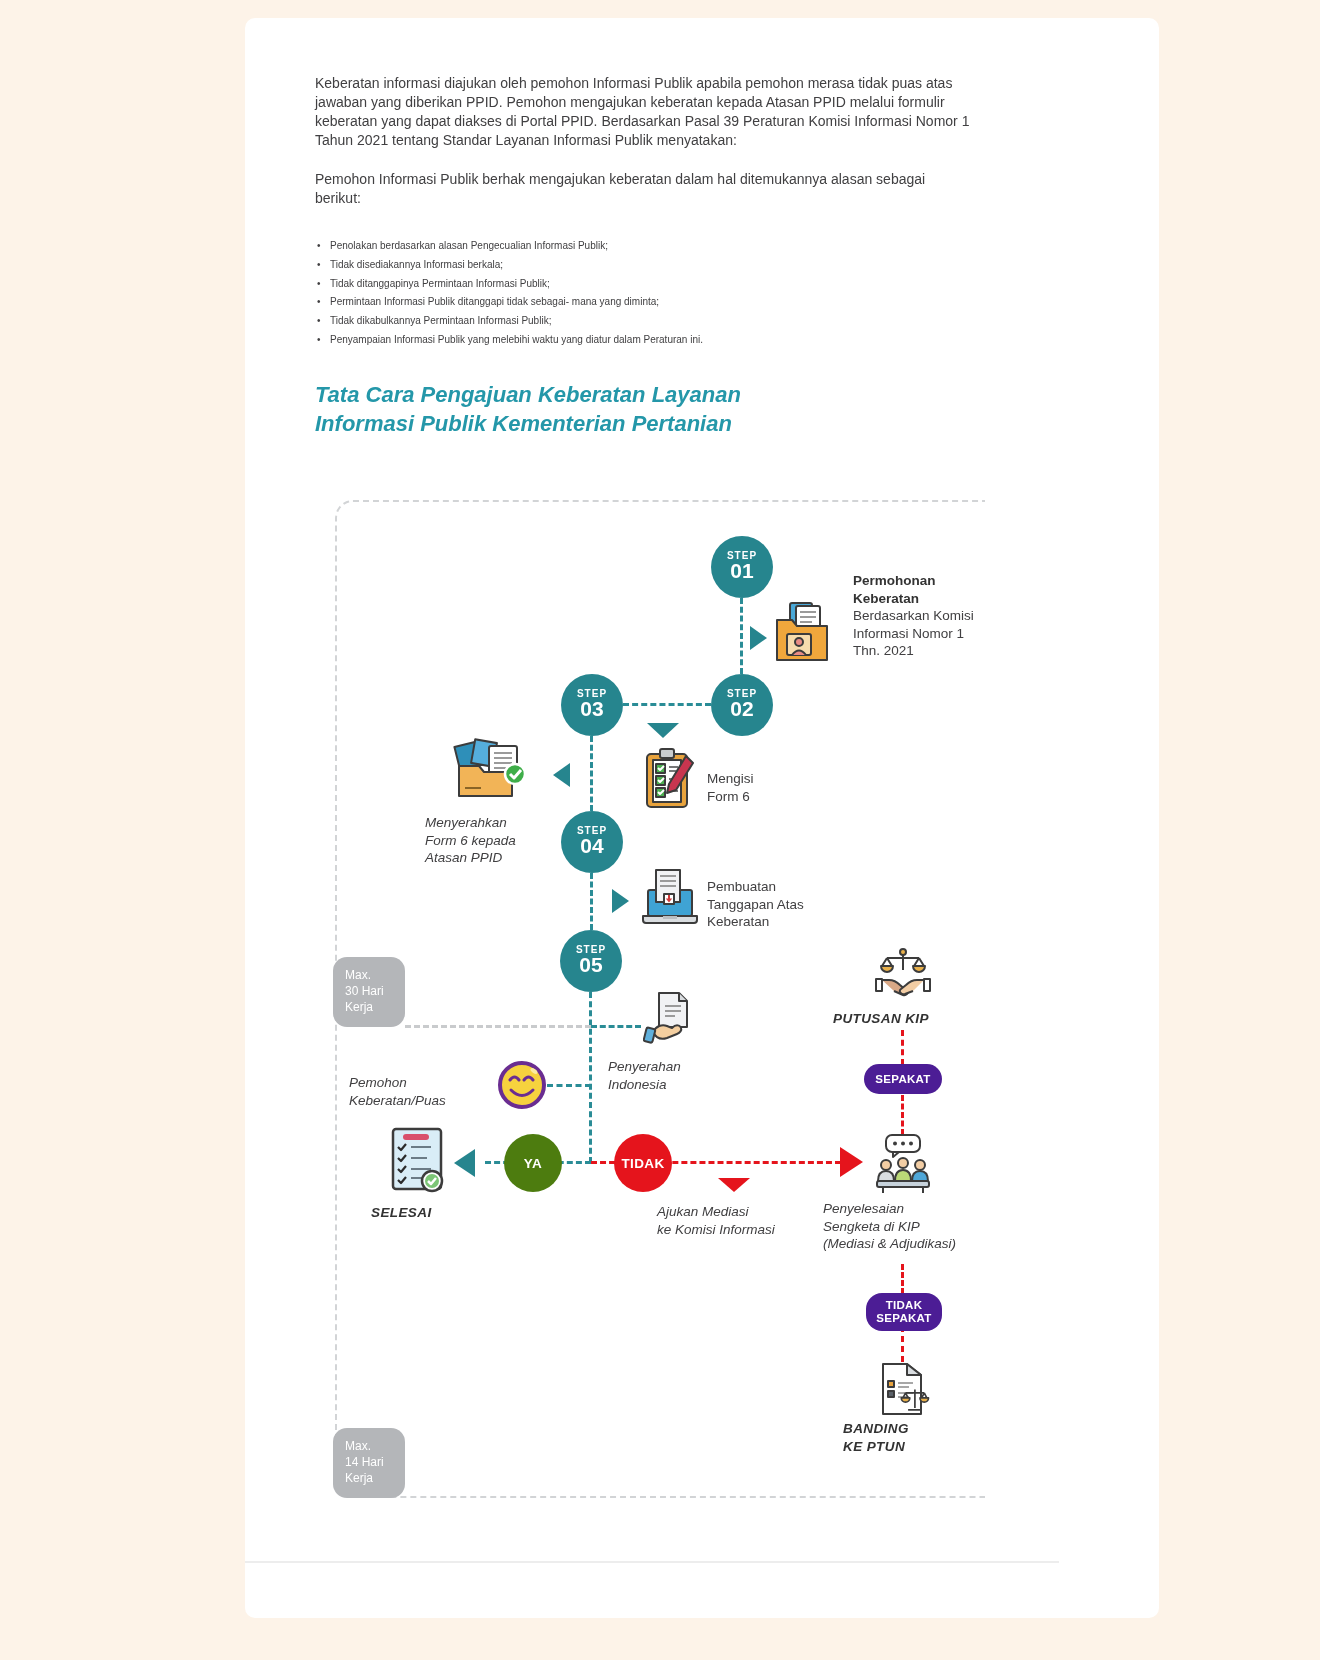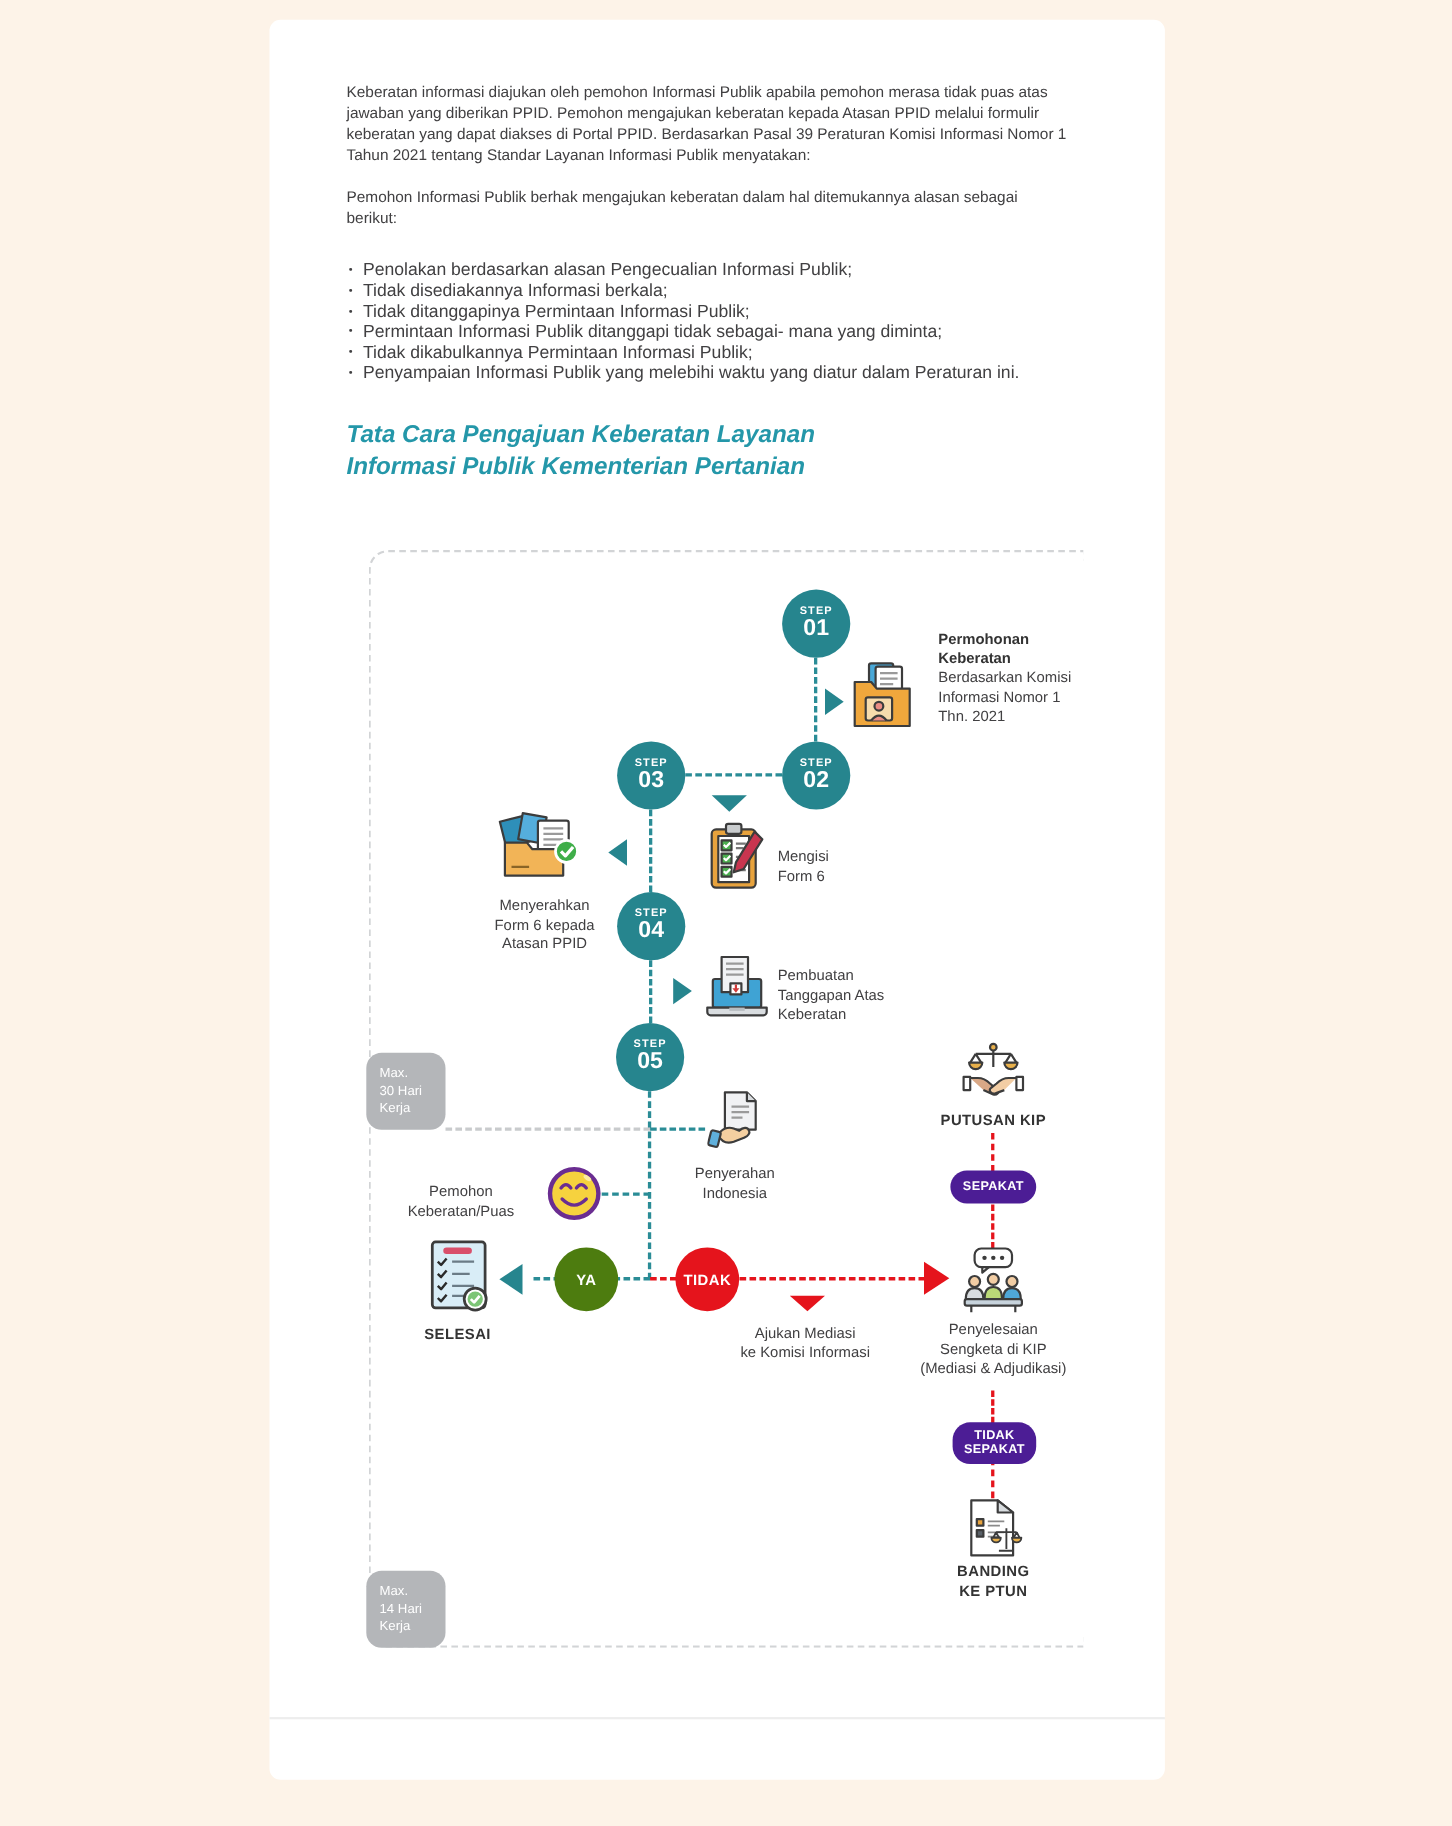--- a/index.html
+++ b/index.html
@@ -3,27 +3,27 @@
 <meta charset="utf-8">
 <style>
   html,body{margin:0;padding:0;}
   body{
     width:1320px;height:1660px;position:relative;
     background:#FDF3E8;
     font-family:"Liberation Sans", sans-serif;
     color:#414042;
   }
   .card{
-    position:absolute;left:245px;top:18px;width:814px;height:1600px;
+    position:absolute;left:245px;top:18px;width:914px;height:1600px;
     background:#ffffff;border-radius:10px;
   }
   .abs{position:absolute;}
   .para{font-size:14px;line-height:19px;color:#414042;margin:0;}
   .reasons{list-style:none;margin:0;padding:0;}
-  .reasons li{font-size:16px;line-height:18.8px;padding-left:15px;position:relative;}
+  .reasons li{font-size:10px;line-height:18.8px;padding-left:15px;position:relative;}
   .reasons li::before{content:"•";position:absolute;left:2px;top:0;font-size:10px;color:#414042;}
   .heading{font-size:22px;line-height:29px;font-weight:bold;color:#2497A9;margin:0;font-style:italic;}
 
   
   .dash-box{
     left:90px;top:482px;width:650px;height:998px;
     border:2px dashed #D2D4D6;border-right:none;
     border-radius:18px 0 0 18px;box-sizing:border-box;
   }
   .gray-badge{
@@ -47,21 +47,21 @@
   .tr-r-red-lg{border-top:15px solid transparent;border-bottom:15px solid transparent;border-left:23px solid #E5141C;}
   .tr-d-red{border-left:16px solid transparent;border-right:16px solid transparent;border-top:14px solid #E5141C;}
   .dec{width:58px;height:58px;border-radius:50%;color:#fff;font-weight:bold;font-size:13.5px;
        display:flex;align-items:center;justify-content:center;letter-spacing:.4px;}
   .dec-green{background:#4d7c0f;}
   .dec-red{background:#E5141C;}
   .pill{background:#4c1d95;color:#fff;border-radius:16px;font-weight:bold;text-align:center;letter-spacing:.3px;}
   .pill-1{width:78px;height:30px;line-height:30px;font-size:11.5px;}
   .pill-2{width:76px;padding:6px 0;font-size:11.5px;line-height:13px;}
   .lbl{font-size:13.5px;line-height:17.5px;color:#414042;}
-  .ctr{text-align:center;}
+  .ctr{text-align:left;font-style:italic;}
   .b{font-weight:bold;color:#333;}
   .divider{left:0;top:1543px;width:814px;height:2px;background:#EDEDED;}
   .footer{left:0;top:1560px;width:814px;text-align:center;font-size:12.5px;color:#C8C3BA;}
 </style>
 </head>
 <body>
 
 <div class="card">
 
   <p class="para abs" style="left:70px;top:56px;width:655px;">Keberatan informasi diajukan oleh pemohon Informasi Publik apabila pemohon merasa tidak puas atas jawaban yang diberikan PPID. Pemohon mengajukan keberatan kepada Atasan PPID melalui formulir keberatan yang dapat diakses di Portal PPID. Berdasarkan Pasal 39 Peraturan Komisi Informasi Nomor 1 Tahun 2021 tentang Standar Layanan Informasi Publik menyatakan:</p>

